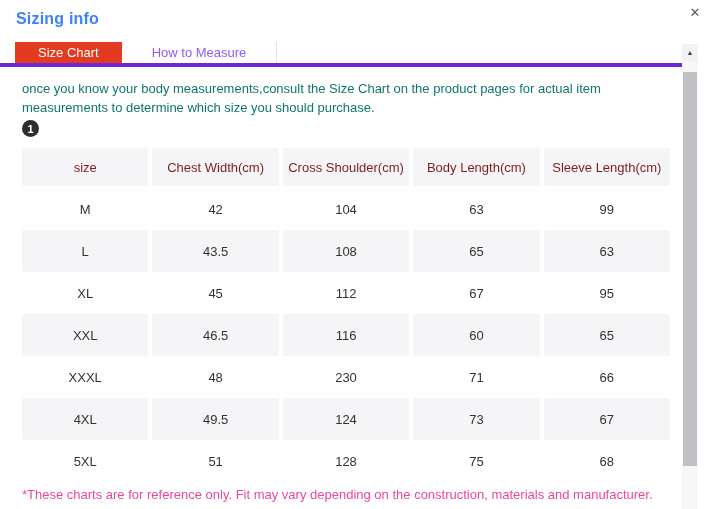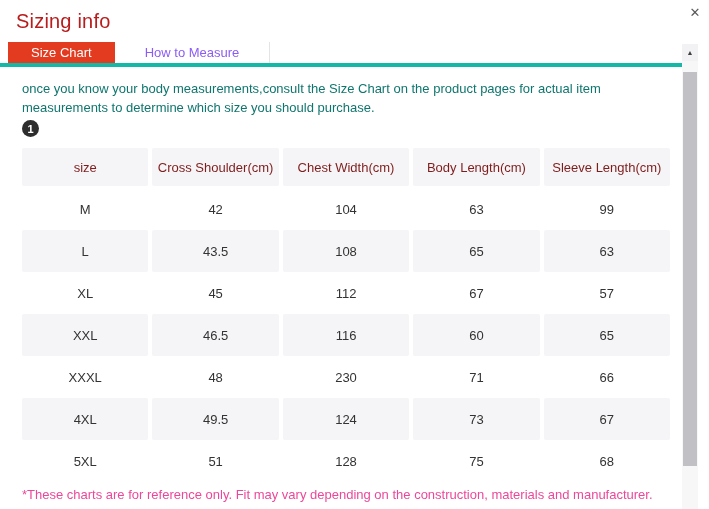--- a/index.html
+++ b/index.html
@@ -8,36 +8,36 @@
     width: 709px; height: 509px;
     overflow: hidden;
     background: #ffffff;
     font-family: "Liberation Sans", sans-serif;
   }
   .modal { position: relative; width: 709px; height: 509px; background: #fff; }
 
   
   .modal-title {
     position: absolute; top: 10px; left: 16px;
-    font-size: 20px; font-weight: normal; color: #b91c1c;
+    font-size: 16px; font-weight: bold; color: #3b82f6;
     letter-spacing: 0.2px;
   }
   .close-btn {
     position: absolute; top: 4px; right: 5px;
     width: 18px; height: 18px; line-height: 18px;
     text-align: center; font-size: 13px; color: #5a5a5a;
     cursor: pointer;
   }
 
   
   .tabbar {
     position: absolute; top: 42px; left: 0;
     width: 682px; height: 25px;
-    border-bottom: 4px solid #14b8a6;
-    padding-left: 8px;
+    border-bottom: 4px solid #6d28d9;
+    padding-left: 15px;
     display: flex; align-items: stretch;
   }
   .tab {
     height: 21px; line-height: 21px;
     font-size: 13px; padding: 0 23px;
     cursor: pointer; white-space: nowrap;
   }
   .tab.active { background: #e23b20; color: #ffffff; }
   .tab.inactive { color: #8b5cf6; border-right: 1px solid #e4e4e4; padding: 0 30px; }
 
@@ -100,22 +100,22 @@
 
   <div class="content">
 
     <div class="description">once you know your body measurements,consult the Size Chart on the product pages for actual item measurements to determine which size you should purchase.</div>
 
     <div class="step-badge">1</div>
 
     <div class="size-table">
       <div class="trow header-row">
         <div class="tcell">size</div>
+        <div class="tcell">Chest Width(cm)</div>
         <div class="tcell">Cross Shoulder(cm)</div>
-        <div class="tcell">Chest Width(cm)</div>
         <div class="tcell">Body Length(cm)</div>
         <div class="tcell">Sleeve Length(cm)</div>
       </div>
 
       <div class="trow">
         <div class="tcell">M</div>
         <div class="tcell">42</div>
         <div class="tcell">104</div>
         <div class="tcell">63</div>
         <div class="tcell">99</div>
@@ -127,21 +127,21 @@
         <div class="tcell">108</div>
         <div class="tcell">65</div>
         <div class="tcell">63</div>
       </div>
 
       <div class="trow">
         <div class="tcell">XL</div>
         <div class="tcell">45</div>
         <div class="tcell">112</div>
         <div class="tcell">67</div>
-        <div class="tcell">57</div>
+        <div class="tcell">95</div>
       </div>
 
       <div class="trow alt">
         <div class="tcell">XXL</div>
         <div class="tcell">46.5</div>
         <div class="tcell">116</div>
         <div class="tcell">60</div>
         <div class="tcell">65</div>
       </div>
 

